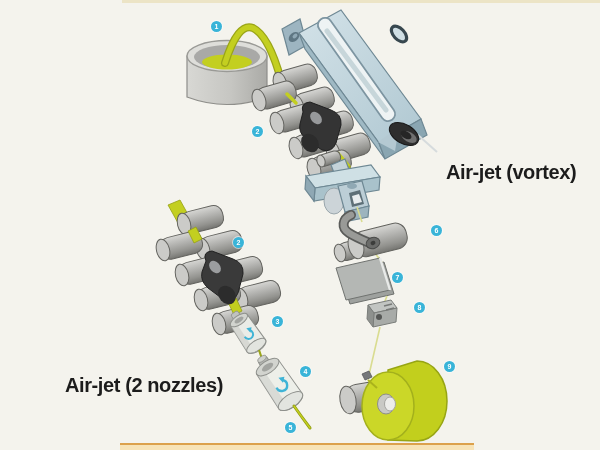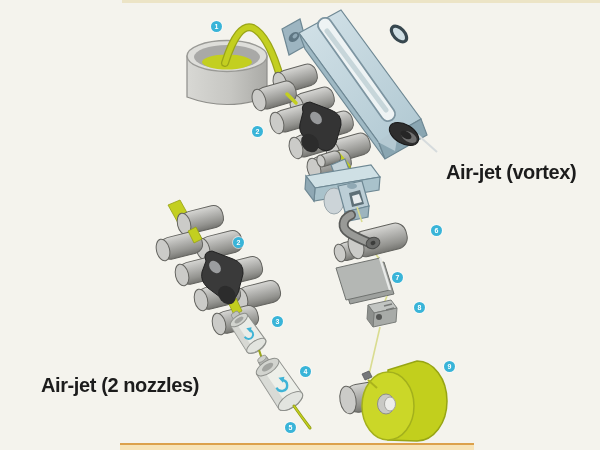--- a/index.html
+++ b/index.html
@@ -7,21 +7,21 @@
     position:relative;width:600px;height:450px;overflow:hidden;
     background:#f4f3ed;font-family:"Liberation Sans",sans-serif;
   }
   #stage svg{position:absolute;left:0;top:0;}
   .band-top{position:absolute;left:122px;top:0;width:478px;height:3px;background:#ece4c6;}
   .band-bottom{position:absolute;left:120px;top:443px;width:354px;height:7px;
     background:#f7e3b7;border-top:2px solid #dca14c;box-sizing:border-box;}
   .sys-label{position:absolute;color:#1c1c1c;font-size:20px;font-weight:700;
     letter-spacing:-0.4px;white-space:nowrap;text-align:right;}
   #label-vortex{left:446px;top:161px;}
-  #label-2nozzles{left:41px;top:374px;}
+  #label-2nozzles{left:65px;top:374px;}
   .marker{position:absolute;width:11px;height:11px;border-radius:50%;
     background:#39b4d8;color:#ffffff;font-size:7px;font-weight:700;
     line-height:11px;text-align:center;box-shadow:0 0 0 1px rgba(255,255,255,.55);}
   
   .cyl rect{fill:url(#cylGrad);stroke:#63635f;stroke-width:1;}
   .cyl ellipse{fill:#cbcbc8;stroke:#63635f;stroke-width:1;}
   .outline{stroke:#6e8894;stroke-width:1.2;}
   .yarnpale{stroke:#d9dc90;stroke-width:1.6;fill:none;}
   .ribbon{fill:#c3cf20;stroke:#96a015;stroke-width:0.8;}
 </style>

